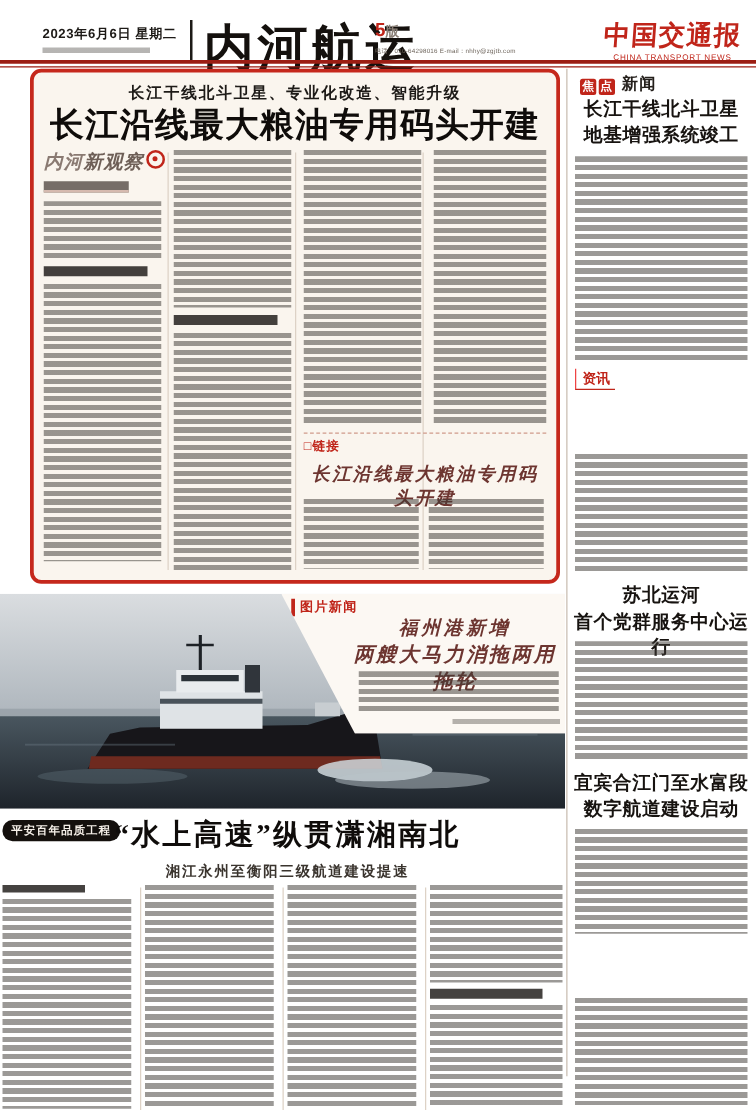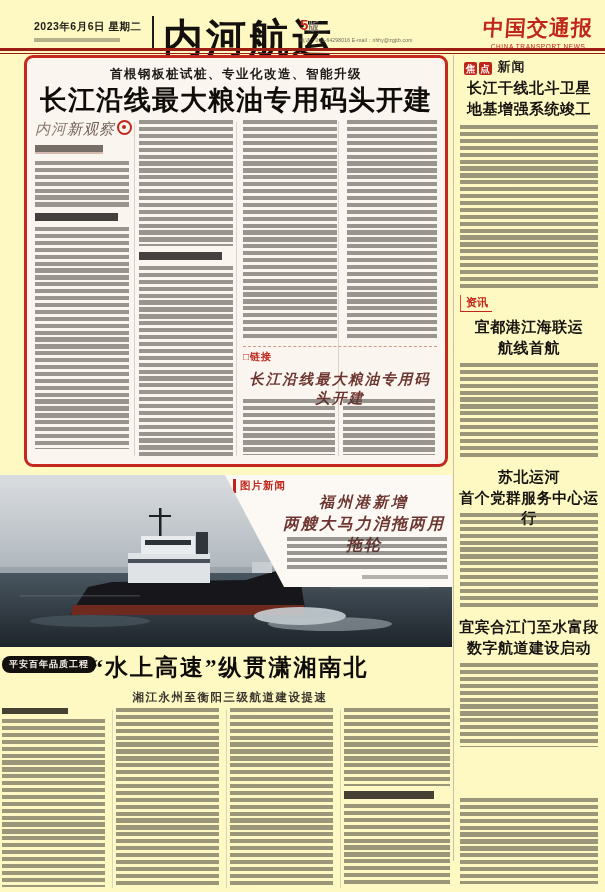--- a/index.html
+++ b/index.html
@@ -1,16 +1,16 @@
 <!DOCTYPE html>
 <html><head>
 <meta charset="utf-8">
 <style>
   html,body{margin:0;padding:0;background:#e8e4de;}
-  .page{position:relative;width:605px;height:892px;background:#fef9c3;overflow:hidden;
+  .page{position:relative;width:605px;height:892px;background:#ffffff;overflow:hidden;
         font-family:"Liberation Sans",sans-serif;color:#2a2623;}
   .abs{position:absolute;}
   .serif{font-family:"Liberation Serif",serif;}
   .center{text-align:center;}
 
   
   .gk{background:repeating-linear-gradient(#3f3b36 0 4.2px, rgba(0,0,0,0) 4.2px 6.9px);opacity:.52;}
   .gk.light{opacity:.38;}
   .bar{background:#171310;opacity:.8;height:8px;}
   .bar.thin{height:6px;}
@@ -25,21 +25,21 @@
   .contact{font-size:5px;color:#6e655c;margin-top:3px;letter-spacing:.2px;}
   .brand-cn{color:#c0251a;font-size:21px;font-weight:900;letter-spacing:1px;transform:skewX(-4deg);}
   .brand-en{color:#c0251a;font-size:6.5px;letter-spacing:.6px;margin-top:1px;text-align:center;}
   .hdr-rule{border-top:3px solid #9c1d13;border-bottom:1px solid #9c1d13;height:2px;}
 
   
   .main-box{border:3px solid #c5281c;border-radius:9px;background:#faf5ee;}
   .kicker{font-size:12.5px;font-weight:bold;letter-spacing:1.5px;color:#1d1a17;}
   .headline-xl{font-size:27px;font-weight:900;letter-spacing:1px;color:#0f0c0a;}
   .colrule{width:1px;background:#ddd2c6;}
-  .logo-nh{font-style:italic;font-weight:400;font-size:15px;color:#8a7a72;letter-spacing:1px;}
+  .logo-nh{font-style:italic;font-weight:700;font-size:15px;color:#8a7a72;letter-spacing:1px;}
   .logo-dot{display:inline-block;width:11px;height:11px;border:2px solid #c0251a;border-radius:50%;
             position:relative;vertical-align:-1px;margin-left:2px;}
   .logo-dot::after{content:"";position:absolute;left:2.5px;top:2.5px;width:4px;height:4px;
             border-radius:50%;background:#c0251a;}
   .byline-bar{height:7px;width:68px;background:#4a403a;opacity:.75;border-bottom:2px solid #caa79a;}
 
   
   .link-block{border-top:1px dashed #cf9a8a;}
   .tag-red{color:#c0251a;font-weight:bold;font-size:10px;letter-spacing:1px;}
   .headline-kai{font-family:"Liberation Serif",serif;font-style:italic;font-weight:bold;
@@ -84,21 +84,21 @@
     <span class="pagenum">5</span><span class="pagelabel">版</span>
     <div class="contact">电话：010-64298016  E-mail：nhhy@zgjtb.com</div>
   </div>
   <div class="abs" style="right:12px;top:14px;">
     <div class="brand-cn serif">中国交通报</div>
     <div class="brand-en">CHINA TRANSPORT NEWS</div>
   </div>
   <div class="abs hdr-rule" style="left:0;top:48px;width:605px;"></div>
 
   <div class="abs main-box" style="left:24px;top:55px;width:418px;height:406px;">
-    <div class="abs center kicker" style="left:0;top:8px;width:100%;">首根钢板桩试桩、专业化改造、智能升级</div>
+    <div class="abs center kicker" style="left:0;top:8px;width:100%;">长江干线北斗卫星、专业化改造、智能升级</div>
     <div class="abs center headline-xl serif" style="left:0;top:24px;width:100%;">长江沿线最大粮油专用码头开建</div>
 
     <div class="abs" style="left:8px;top:62px;width:402px;height:338px;">
       <div class="abs colrule" style="left:99px;top:2px;height:334px;"></div>
       <div class="abs colrule" style="left:201px;top:2px;height:334px;"></div>
       <div class="abs colrule" style="left:303px;top:2px;height:334px;"></div>
 
       <div class="abs" style="left:0;top:0;width:94px;">
         <div style="white-space:nowrap;">
           <span class="logo-nh serif">内河</span><span class="logo-nh serif" style="color:#6e5f57;">新观察</span><span class="logo-dot"></span>
@@ -134,24 +134,20 @@
     </div>
 
     <div class="abs sb-title" style="left:5px;top:23px;width:140px;">
       <div>长江干线北斗卫星</div>
       <div>地基增强系统竣工</div>
     </div>
     <div class="abs gk" style="left:6px;top:70px;width:138px;height:164px;"></div>
 
     <div class="abs tag-zixun" style="left:6px;top:240px;">资讯</div>
 
-    <div class="abs sb-title" style="left:5px;top:262px;width:140px;font-weight:600;">
-      <div>宜都港江海联运</div>
-      <div>航线首航</div>
-    </div>
     <div class="abs gk" style="left:6px;top:308px;width:138px;height:96px;"></div>
 
     <div class="abs sb-title" style="left:5px;top:412px;width:140px;font-weight:600;">
       <div>苏北运河</div>
       <div>首个党群服务中心运行</div>
     </div>
     <div class="abs gk" style="left:6px;top:458px;width:138px;height:96px;"></div>
 
     <div class="abs sb-title" style="left:5px;top:562px;width:140px;font-weight:600;">
       <div>宜宾合江门至水富段</div>

